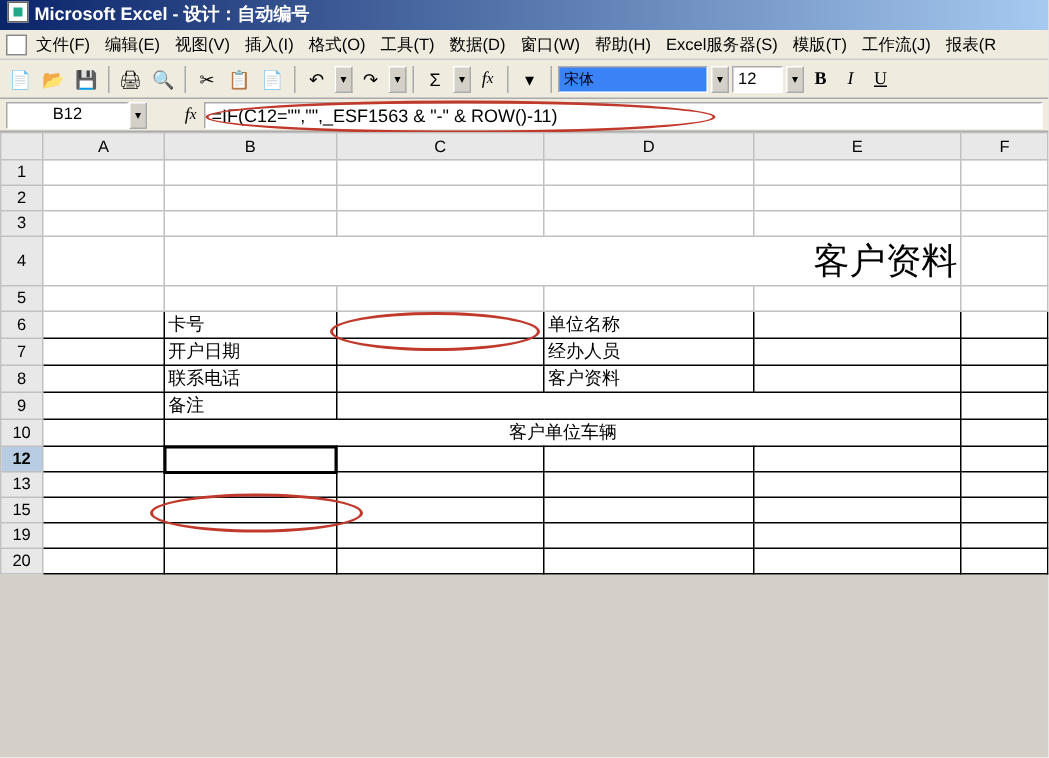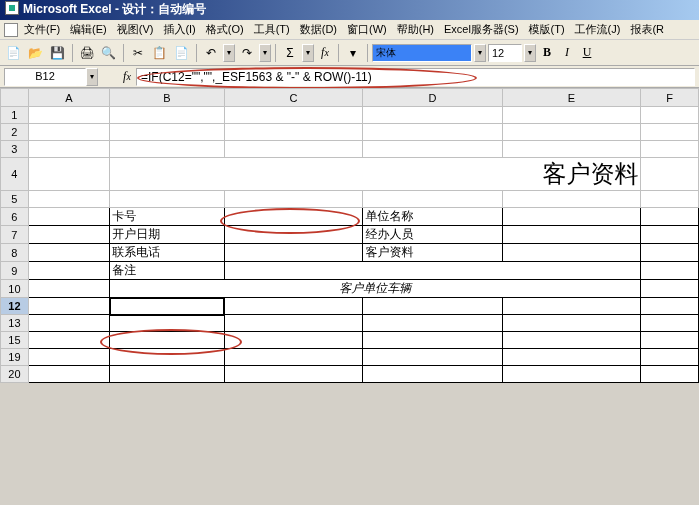--- a/index.html
+++ b/index.html
@@ -201,21 +201,21 @@
 <tr class="databorder">
           <th class="rownum nob">9</th>
           <td class="cell nob"></td>
           <td class="cell">备注</td>
           <td class="cell" colspan="3"></td>
           <td class="cell nob"></td>
         </tr>
 <tr class="databorder">
           <th class="rownum nob">10</th>
           <td class="cell nob"></td>
-          <td class="cell" colspan="4" style="text-align:center;font-style:italic;">客户单位车辆</td>
+          <td class="cell" colspan="4" style="text-align:center;">客户单位车辆</td>
           <td class="cell nob"></td>
         </tr>
 <tr class="databorder sel-row">
           <th class="rownum nob">12</th>
           <td class="cell nob" style="background:#fff"></td>
           <td class="cell sel-cell"></td>
           <td class="cell" style="background:#fff"></td>
           <td class="cell" style="background:#fff"></td>
           <td class="cell" style="background:#fff"></td>
           <td class="cell nob" style="background:#fff"></td>

